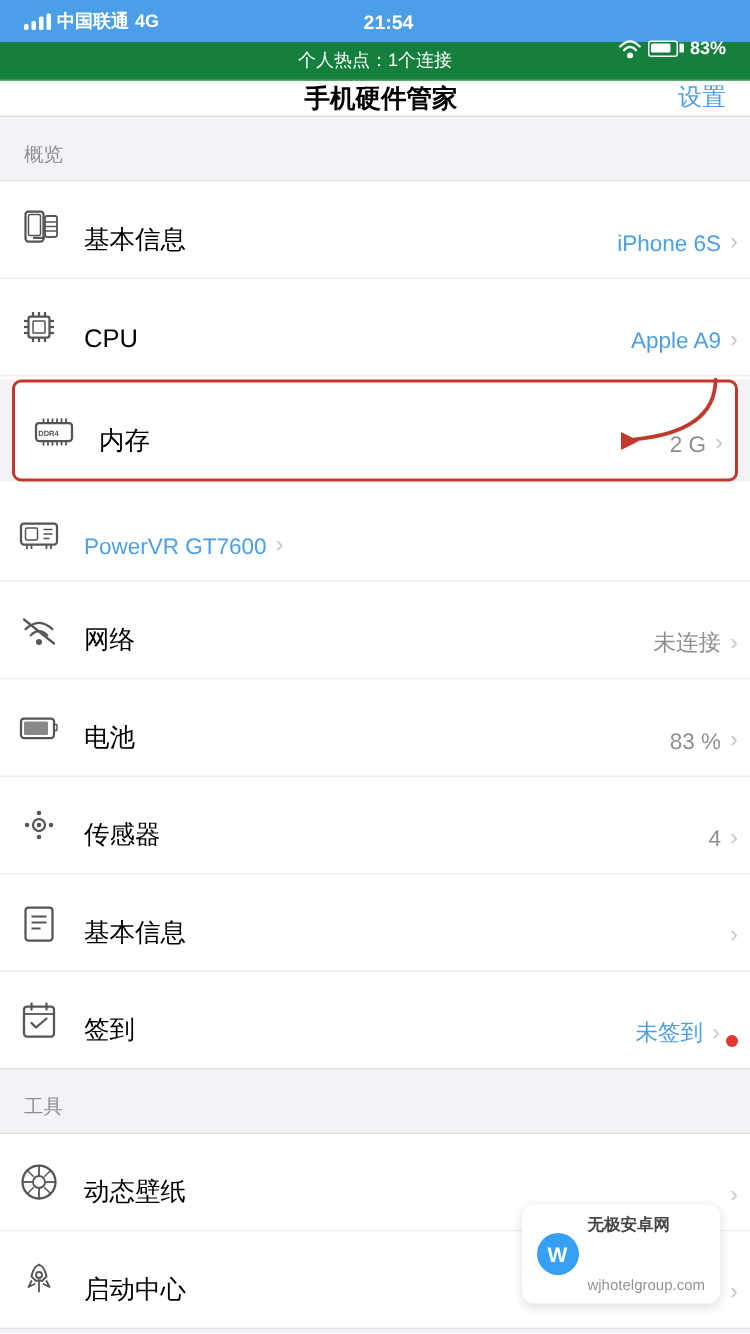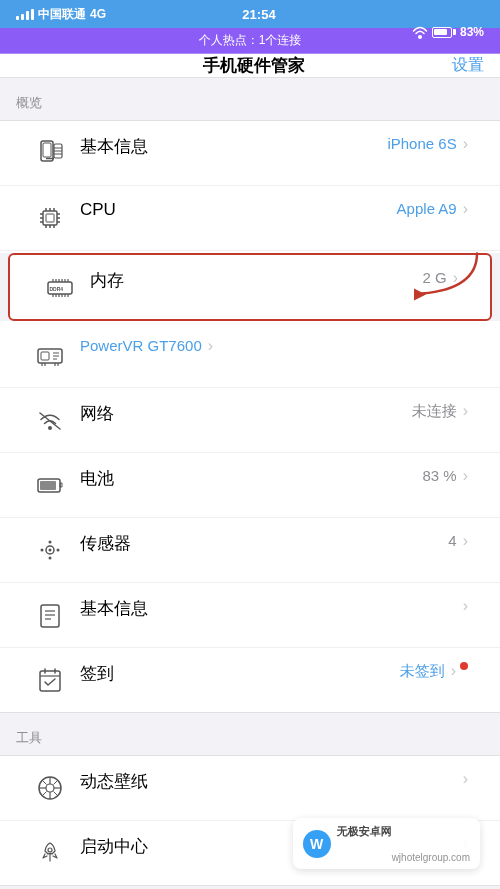--- a/index.html
+++ b/index.html
@@ -32,21 +32,21 @@
     
     .signal-bars { display: flex; align-items: flex-end; gap: 2px; }
     .signal-bars span {
       background: white;
       width: 3px;
       border-radius: 1px;
     }
 
     
     .hotspot-bar {
-      background: #8b5cf6;
+      background: #15803d;
       color: white;
       text-align: center;
       font-size: 12px;
       padding: 4px;
       border-bottom: 1px solid rgba(255,255,255,0.3);
     }
 
     
     .nav-bar {
       background: white;
@@ -77,22 +77,22 @@
     
     .list-group {
       background: white;
       border-top: 1px solid #e0e0e0;
       border-bottom: 1px solid #e0e0e0;
       margin-bottom: 0;
     }
 
     .list-item {
       display: flex;
-      align-items: flex-start;
-      padding: 14px 32px;
+      align-items: flex-end;
+      padding: 14px 8px;
       border-bottom: 1px solid #f0f0f0;
       cursor: pointer;
       position: relative;
       background: white;
     }
     .list-item:last-child {
       border-bottom: none;
     }
 
     .item-icon {
@@ -162,21 +162,21 @@
       border-radius: 50%;
       display: flex;
       align-items: center;
       justify-content: center;
       color: white;
       font-size: 14px;
       font-weight: bold;
     }
     .watermark-text {
       display: flex;
-      flex-direction: row;
+      flex-direction: column;
     }
     .watermark-text span:first-child {
       font-size: 11px;
       color: #333;
       font-weight: 600;
     }
     .watermark-text span:last-child {
       font-size: 10px;
       color: #888;
       margin-top: 28px;

